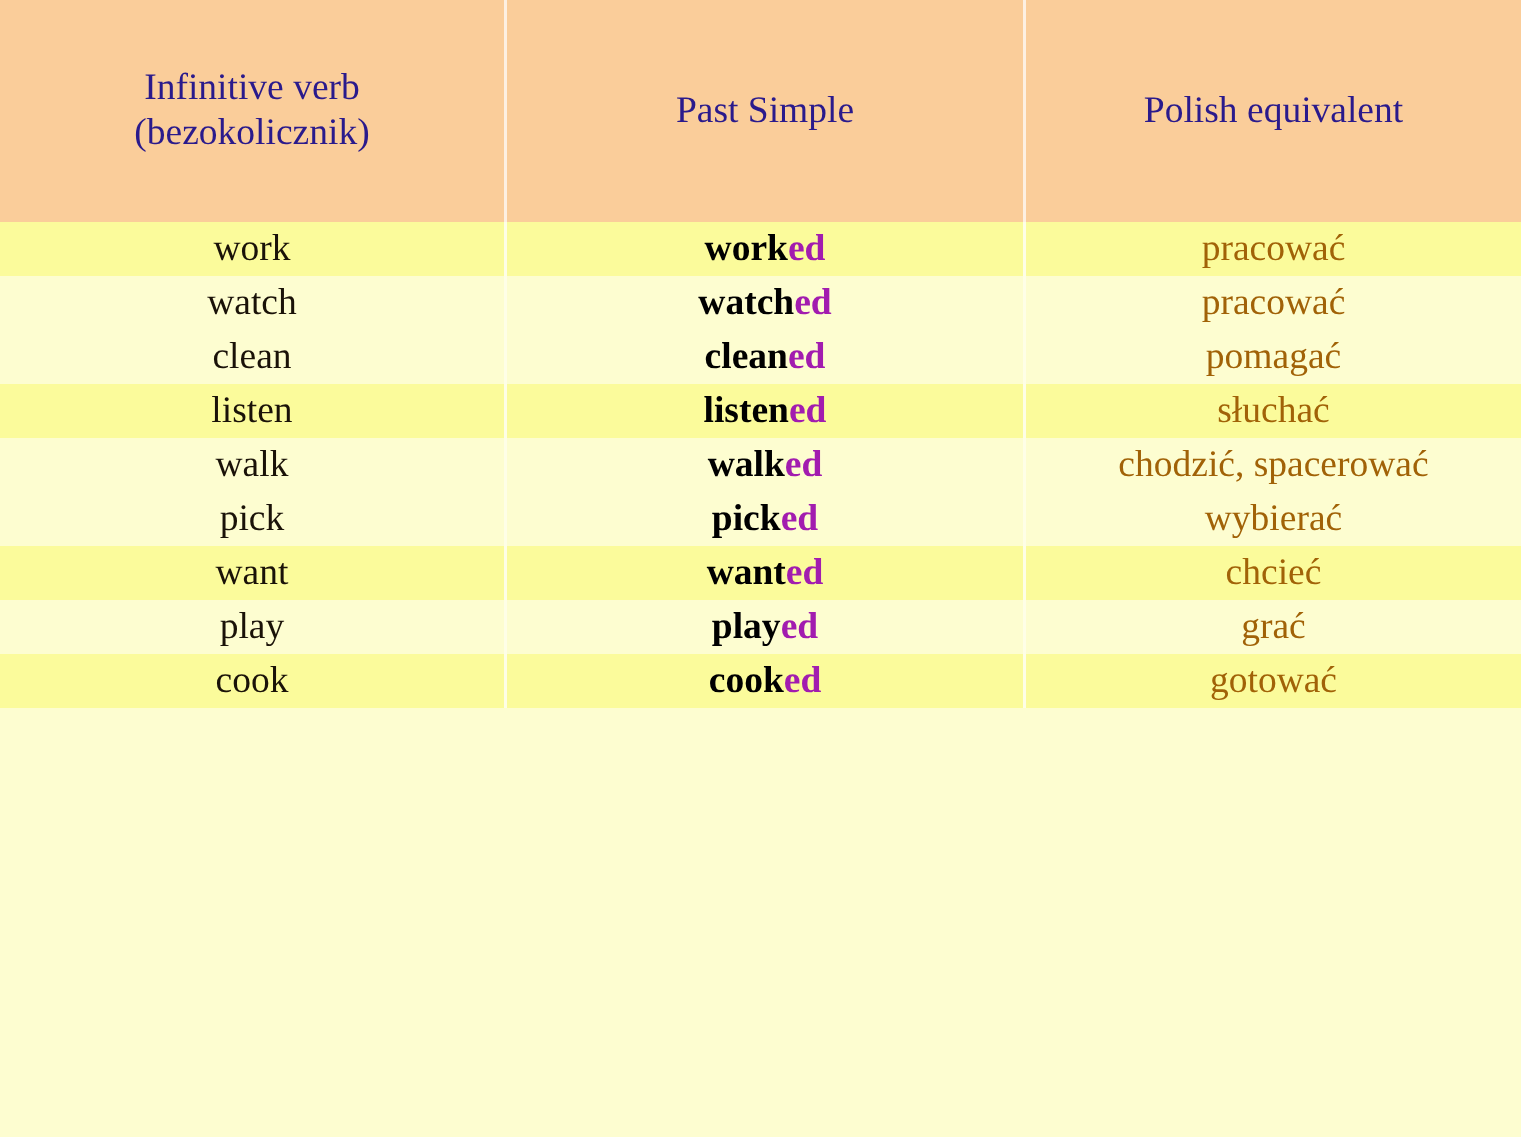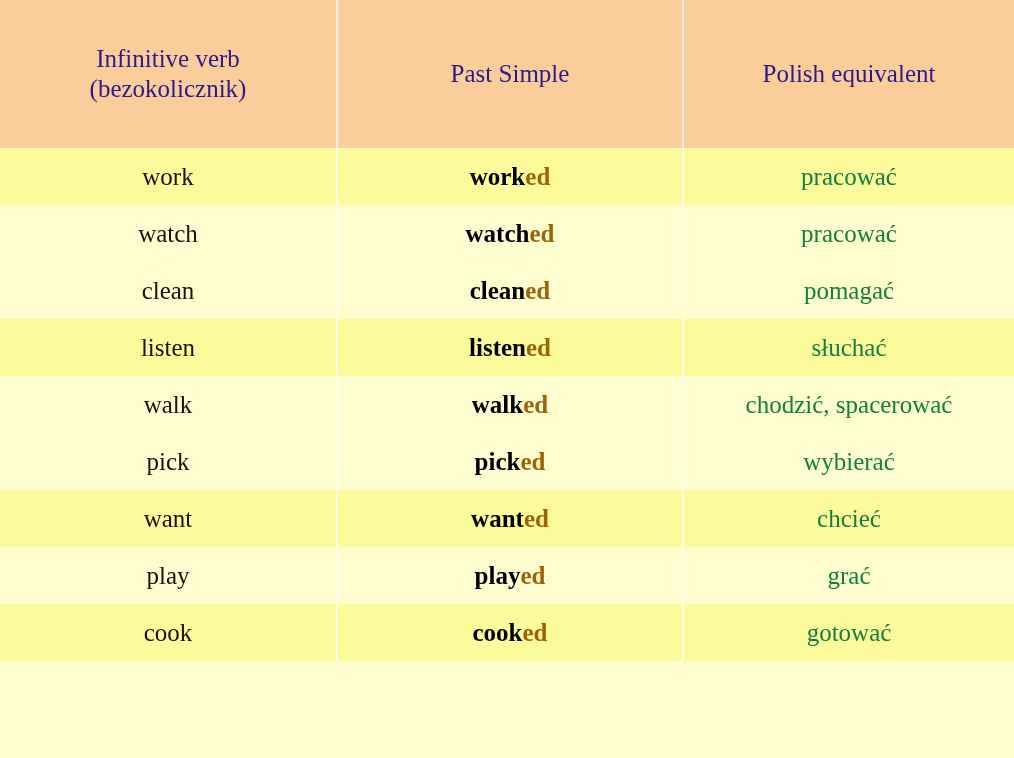--- a/index.html
+++ b/index.html
@@ -34,21 +34,21 @@
     text-align: center;
     vertical-align: middle;
     padding: 0 6px;
     border-right: 2px solid #fdf0e2;
     box-sizing: border-box;
   }
   thead th:last-child { border-right: none; }
 
   thead th .hdr-line { display: block; white-space: nowrap; }
 
-  tbody tr { height: 57px; }
+  tbody tr { height: 36px; }
   tbody tr.odd  td { background: #fbfb9b; }
   tbody tr.even td { background: #fdfdd0; text-align: center; }
 
   tbody td {
     text-align: center;
     vertical-align: middle;
     padding: 0 6px;
     border-right: 2px solid #fefee6;
     box-sizing: border-box;
     white-space: nowrap;
@@ -60,24 +60,24 @@
     color: #1a1208;
     font-size: 25px;
   }
 
   td.cell-past {
     color: #000000;
     font-size: 25px;
     font-weight: bold;
   }
   td.cell-past .stem { color: #000000; }
-  td.cell-past .suffix { color: #a16207; font-family: Liberation Serif, serif; }
+  td.cell-past .suffix { color: #a21caf; font-family: Liberation Serif, serif; }
 
   td.cell-polish {
-    color: #15803d;
+    color: #a16207;
     font-size: 25px;
   }
 </style>
 </head>
 <body>
 
 <table class="verb-table">
   <colgroup>
     <col class="c-inf">
     <col class="c-past">

